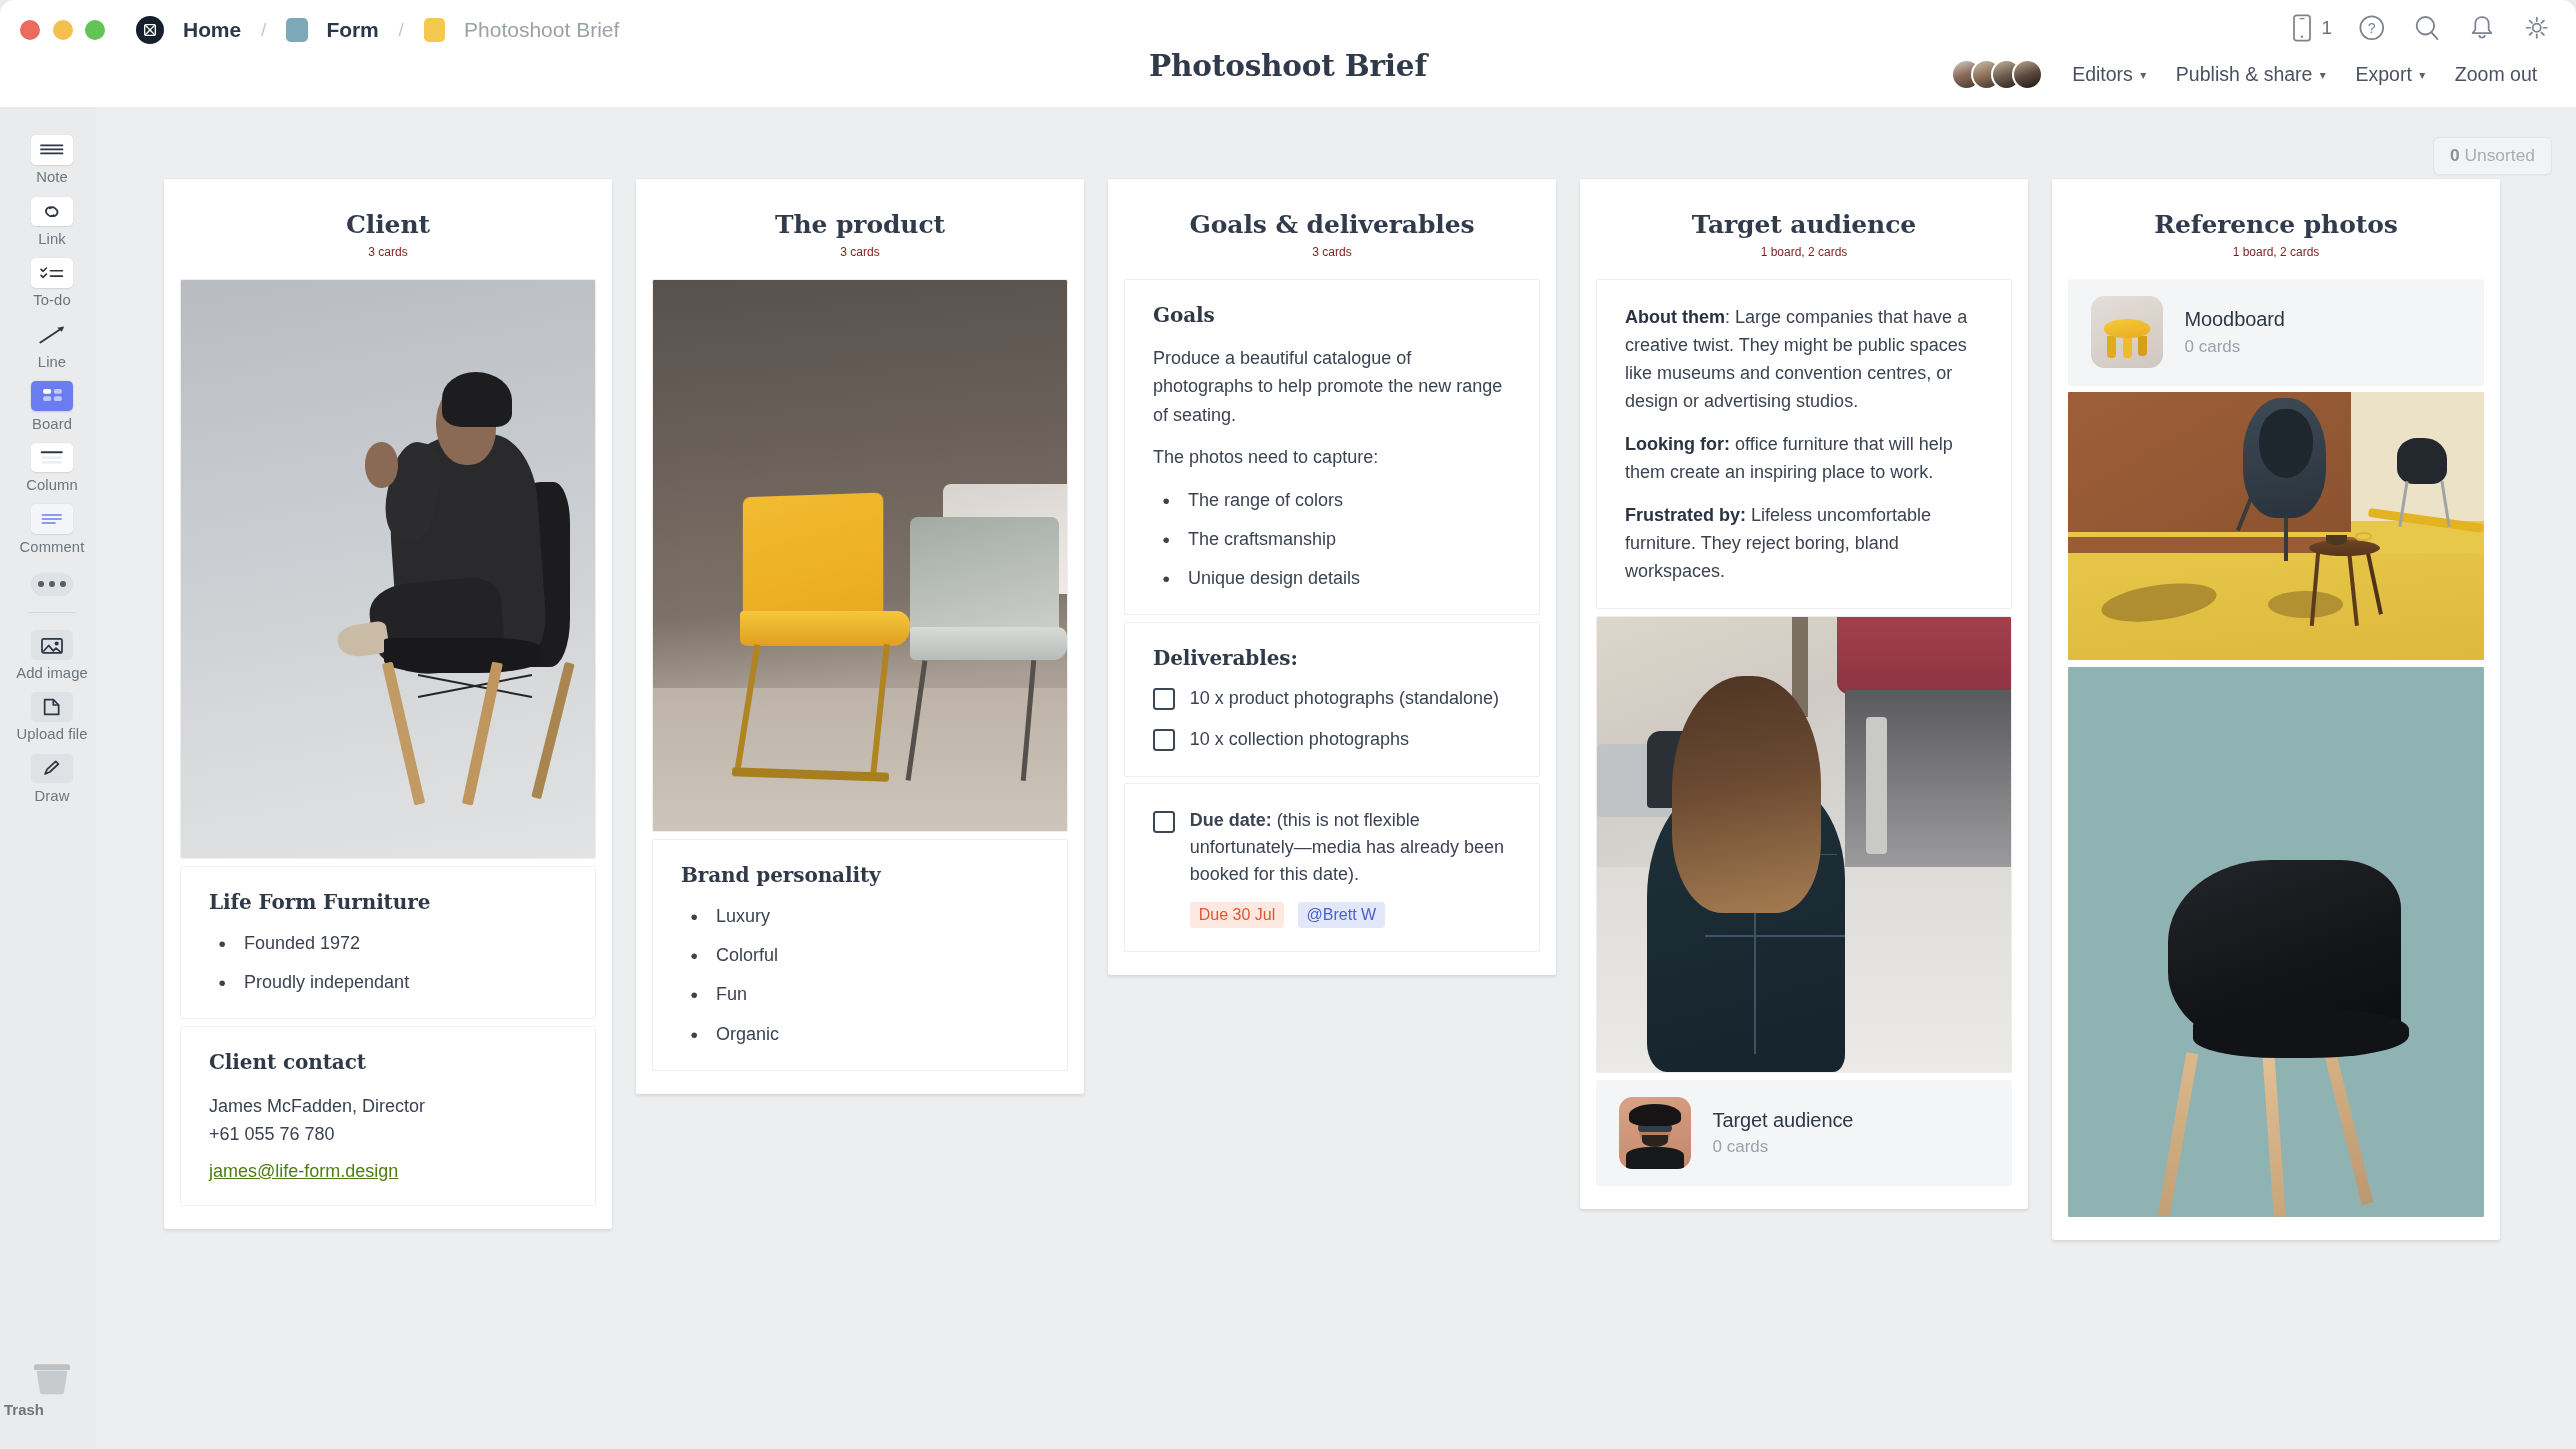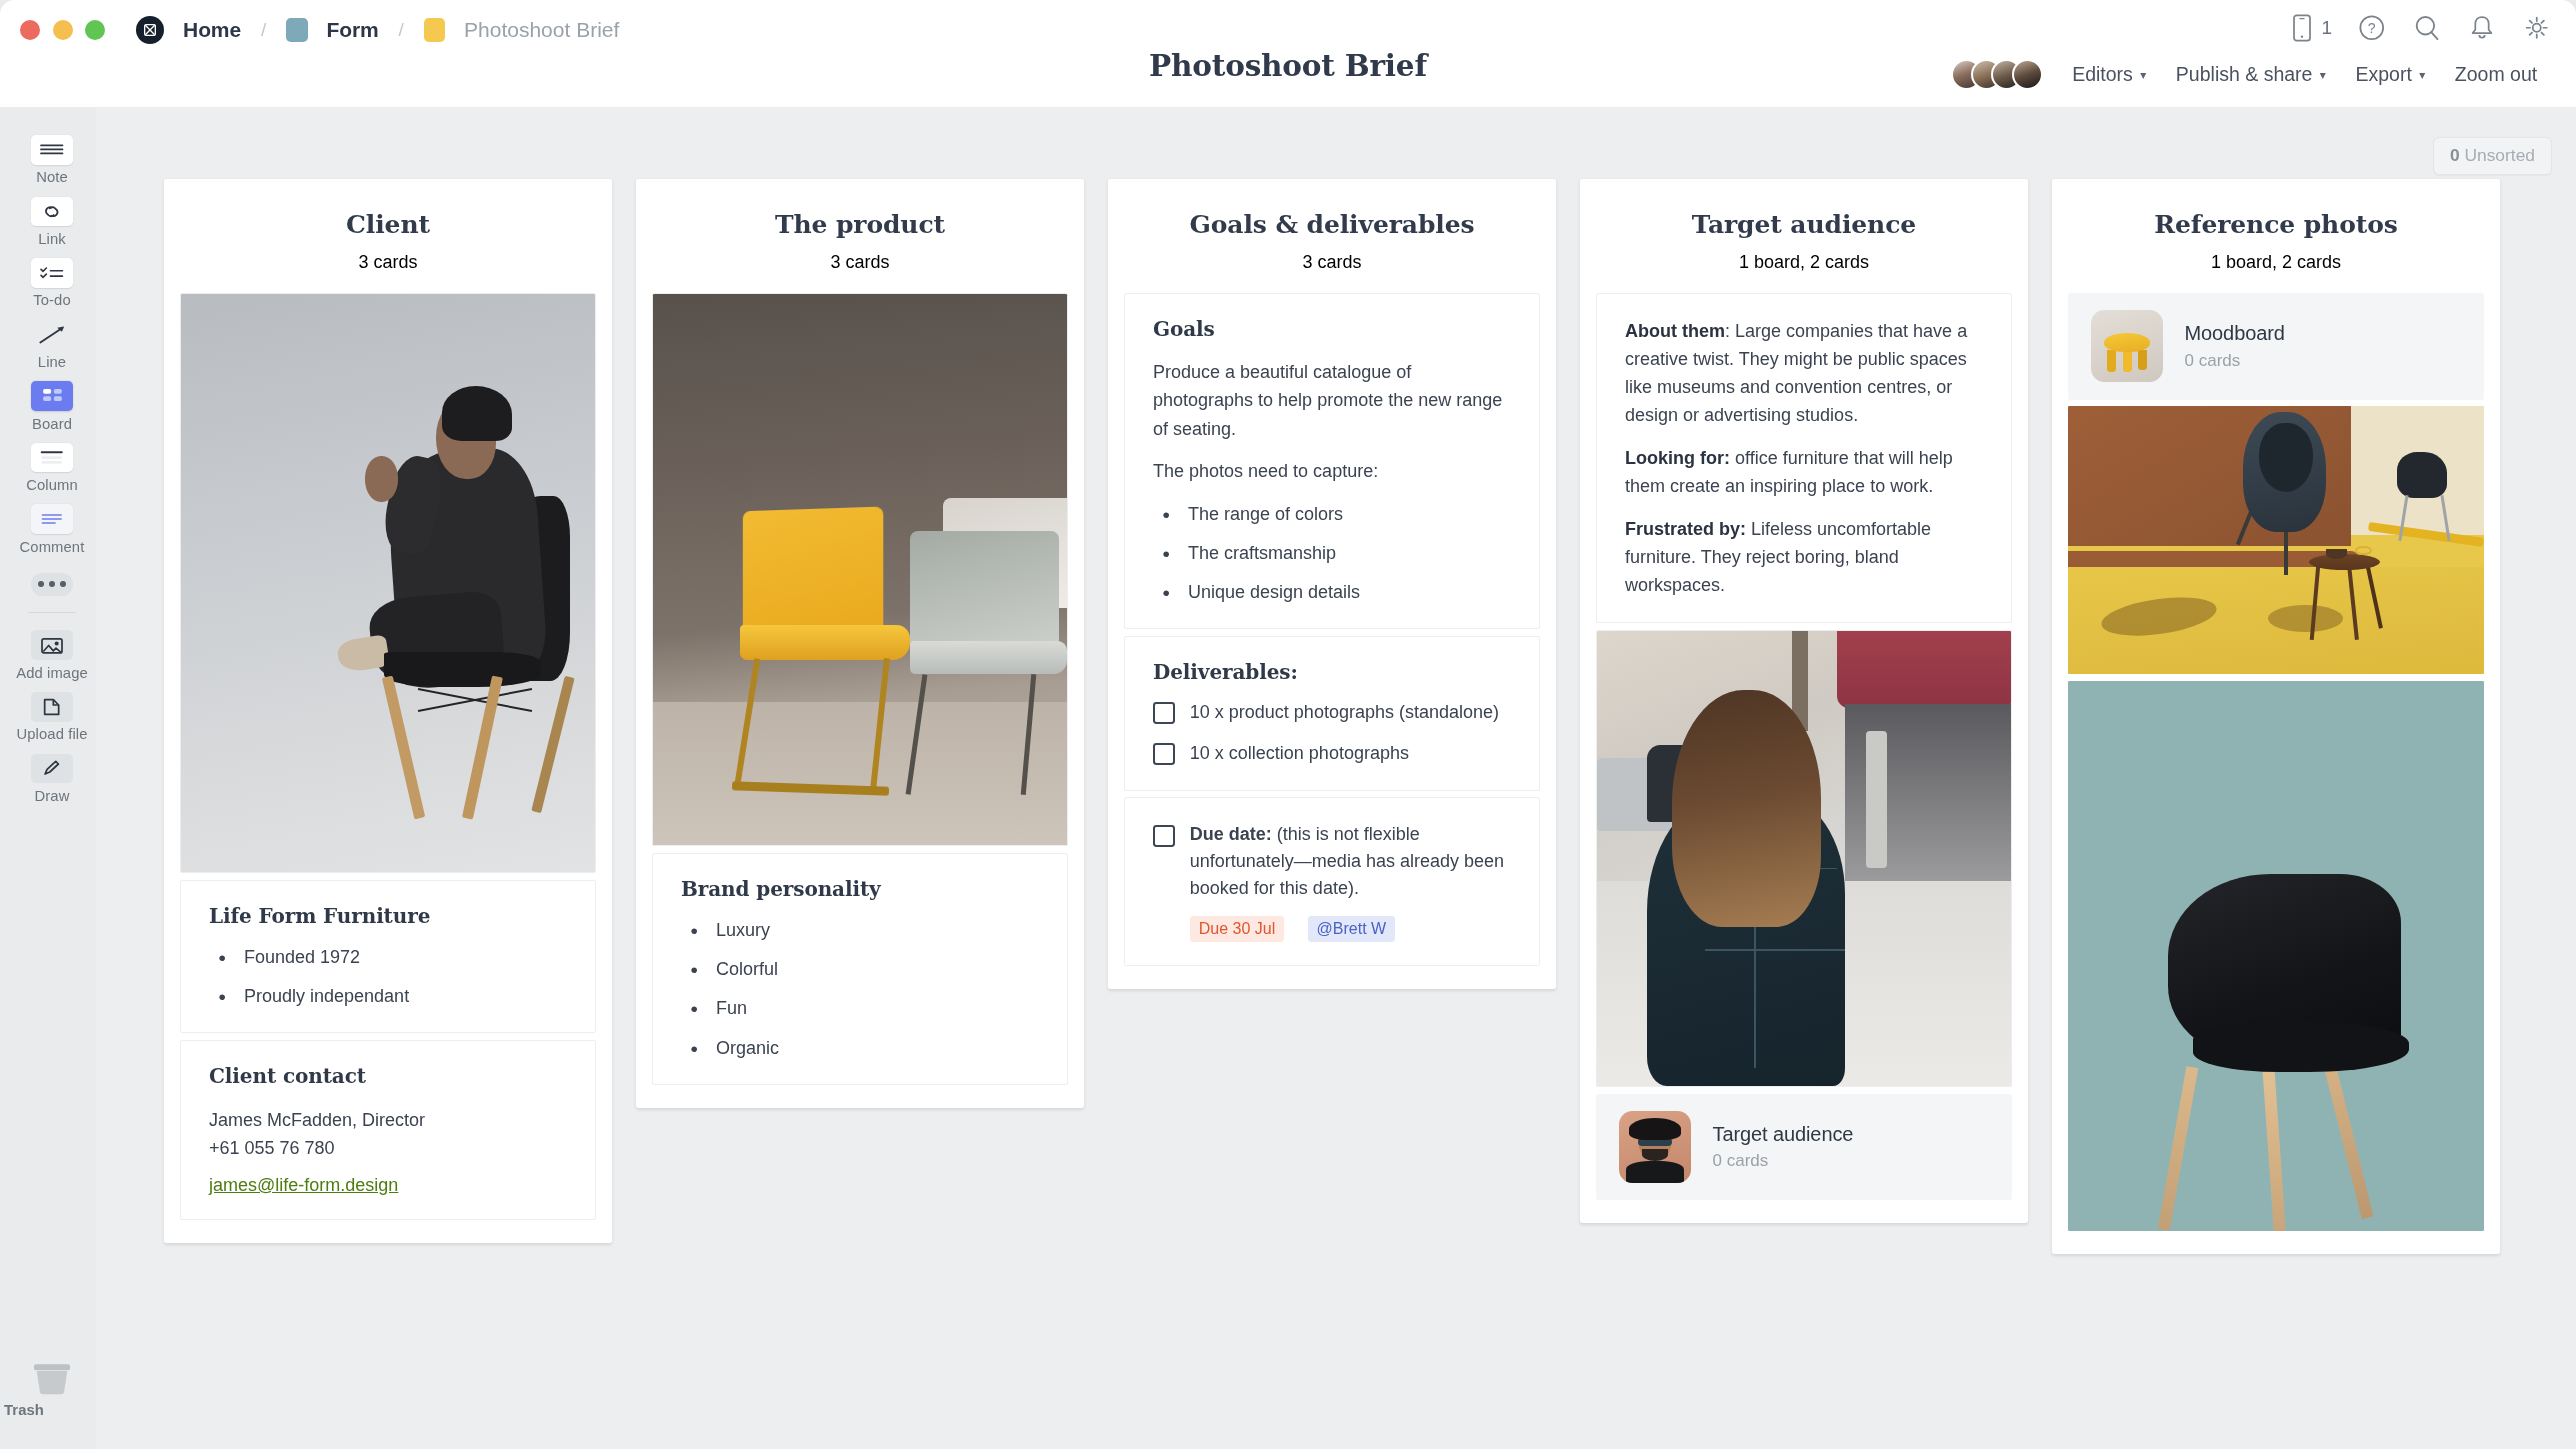--- a/index.html
+++ b/index.html
@@ -134,21 +134,21 @@
     background: #ffffff;
     border-radius: 2.7px;
     box-shadow: 0 1.3px 3.4px rgba(0,0,0,.10);
     padding: 0 16px 16px;
   }
   .col-head { text-align: center; padding: 31px 0 20px; }
   .col-title {
     font-family: "DejaVu Serif", "Liberation Serif", serif;
     font-weight: bold; font-size: 25px; color: #313b4c; letter-spacing: -0.1px;
   }
-  .col-sub { font-size: 18px; color: #000000; margin-top: 13px; }
+  .col-sub { font-size: 12px; color: #7f1d1d; margin-top: 6px; }
 
   .card {
     border: 1.3px solid #eceeef;
     border-radius: 2px;
     margin-bottom: 6.7px;
     padding: 23px 28px;
     background: #fff;
   }
   .card.flush { padding: 0; border: 1.3px solid #ebedef; }
   .card.noborder { border: none; padding: 0; margin-bottom: 6.7px; }
@@ -183,21 +183,21 @@
   .email { color: #4d7c0f; text-decoration: underline; font-size: 18px; }
 
   .todo { display: flex; align-items: flex-start; gap: 14.8px; margin-bottom: 14.8px; }
   .todo:last-child { margin-bottom: 0; }
   .cbox {
     width: 22px; height: 22px; border: 2px solid #3c4654; border-radius: 3.4px;
     flex: 0 0 auto; margin-top: 3.4px; background: #fff;
   }
   .todo-txt { font-size: 18px; line-height: 1.48; color: #3b4351; }
 
-  .tags { display: flex; gap: 24px; margin-top: 0; align-items: center; }
+  .tags { display: flex; gap: 14px; margin-top: 0; align-items: center; }
   .tag { font-size: 16px; padding: 4px 8.7px; border-radius: 3.4px; }
   .tag.due { background: #fde8e2; color: #e0562e; }
   .tag.mention { background: #e2e7f9; color: #4a63c4; }
 
   .boardcard {
     background: #f4f5f6; border-radius: 2.7px;
     display: flex; align-items: center; gap: 21.5px;
     padding: 17.4px 23px; margin-bottom: 6.7px;
   }
   .board-thumb {

